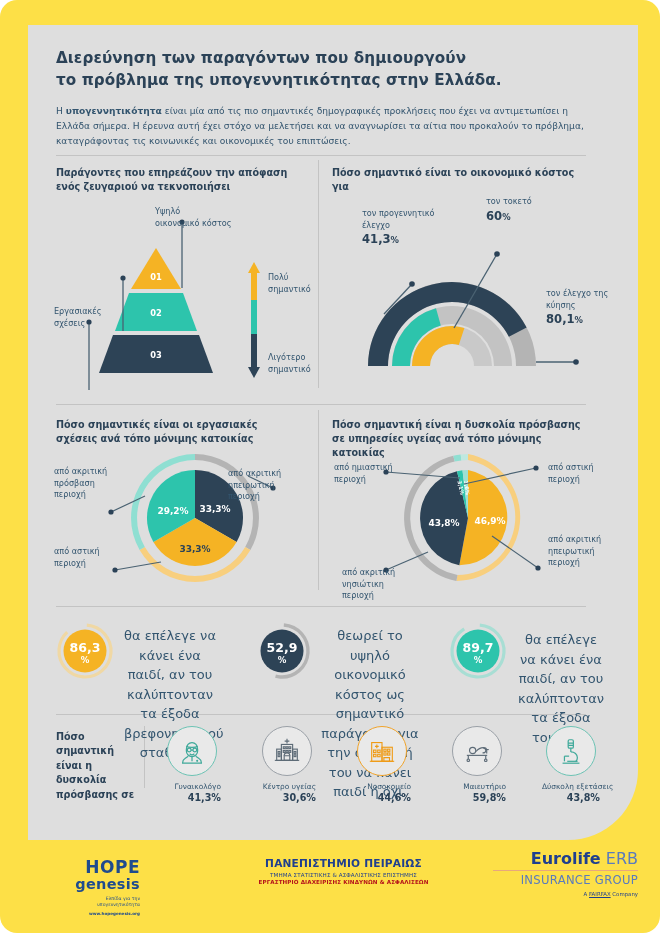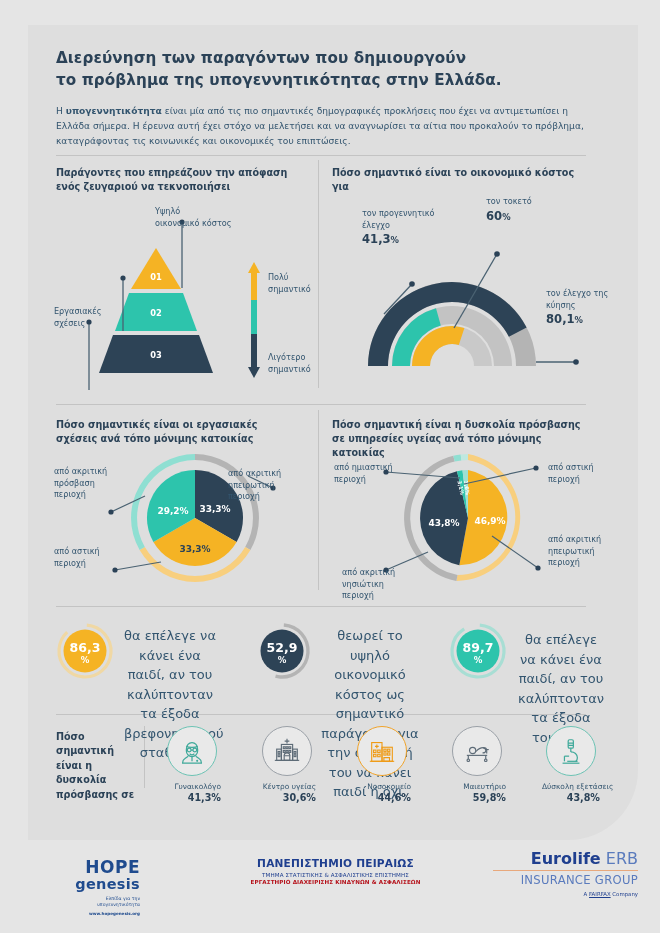--- a/index.html
+++ b/index.html
@@ -2,21 +2,21 @@
 <html><head>
 <meta charset="utf-8">
 <style>
   * { box-sizing: border-box; margin: 0; padding: 0; }
   html, body {
     width: 660px; height: 933px;
     background: #ffffff;
     font-family: "DejaVu Sans", "Liberation Sans", sans-serif;
     overflow: hidden;
   }
-  .page { position: relative; width: 660px; height: 933px; background: #e5e5e5; }
+  .page { position: relative; width: 660px; height: 933px; background: #fde047; border-radius: 17px; }
 
   .canvas {
     position: absolute; left: 28px; top: 25px;
     width: 610px; height: 815px;
     background: #dedede;
     border-bottom-right-radius: 70px;
   }
 
   
   .hdr { position: absolute; left: 28px; top: 25px; width: 560px; }
@@ -64,21 +64,21 @@
   .iconwrap .vl { margin-top: 1px; font-size: 9.6px; font-weight: bold; color: #2b4257; }
 
   
   .footer { position: absolute; left: 0; top: 843px; width: 660px; height: 90px; }
   .hope { position: absolute; left: 30px; top: 16px; width: 110px; text-align: right; }
   .hope .w1 { font-size: 17px; font-weight: bold; color: #1f4b8e; letter-spacing: .5px; line-height: 1; }
   .hope .w2 { font-size: 14.5px; font-weight: bold; color: #1f4b8e; letter-spacing: .3px; line-height: 1.15; }
   .hope .tag { margin-top: 3px; font-size: 4.6px; color: #1f4b8e; line-height: 1.45; }
   .hope .url { margin-top: 2px; font-size: 4.1px; font-weight: bold; color: #1f4b8e; }
 
-  .unipi { position: absolute; left: 228px; top: 14px; width: 215px; text-align: center; }
+  .unipi { position: absolute; left: 236px; top: 14px; width: 215px; text-align: center; }
   .unipi .u1 { font-size: 10.6px; font-weight: bold; color: #1f3f8f; letter-spacing: .2px; }
   .unipi .u2 { font-size: 5.6px; color: #1f3f8f; margin-top: 2.5px; letter-spacing: .1px; }
   .unipi .u3 { font-size: 5.6px; font-weight: bold; color: #b5121b; margin-top: 1.5px; letter-spacing: .1px; }
 
   .euro { position: absolute; right: 22px; top: 8px; width: 145px; text-align: right; }
   .euro .e1 { font-size: 16px; color: #1f3f8f; line-height: 1.05; }
   .euro .e1 b { font-weight: bold; }
   .euro .e1 span.light { color: #5a7bbd; }
   .euro .ln { height: 1.2px; background: #e8a87c; margin: 2px 0 2px auto; width: 100%; }
   .euro .e2 { font-size: 11.6px; color: #5a7bbd; letter-spacing: .3px; }

